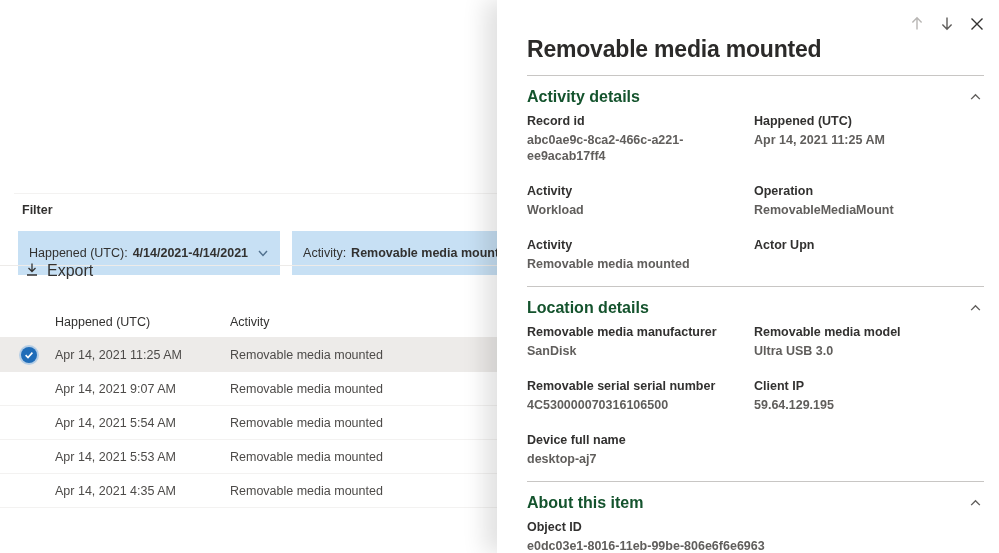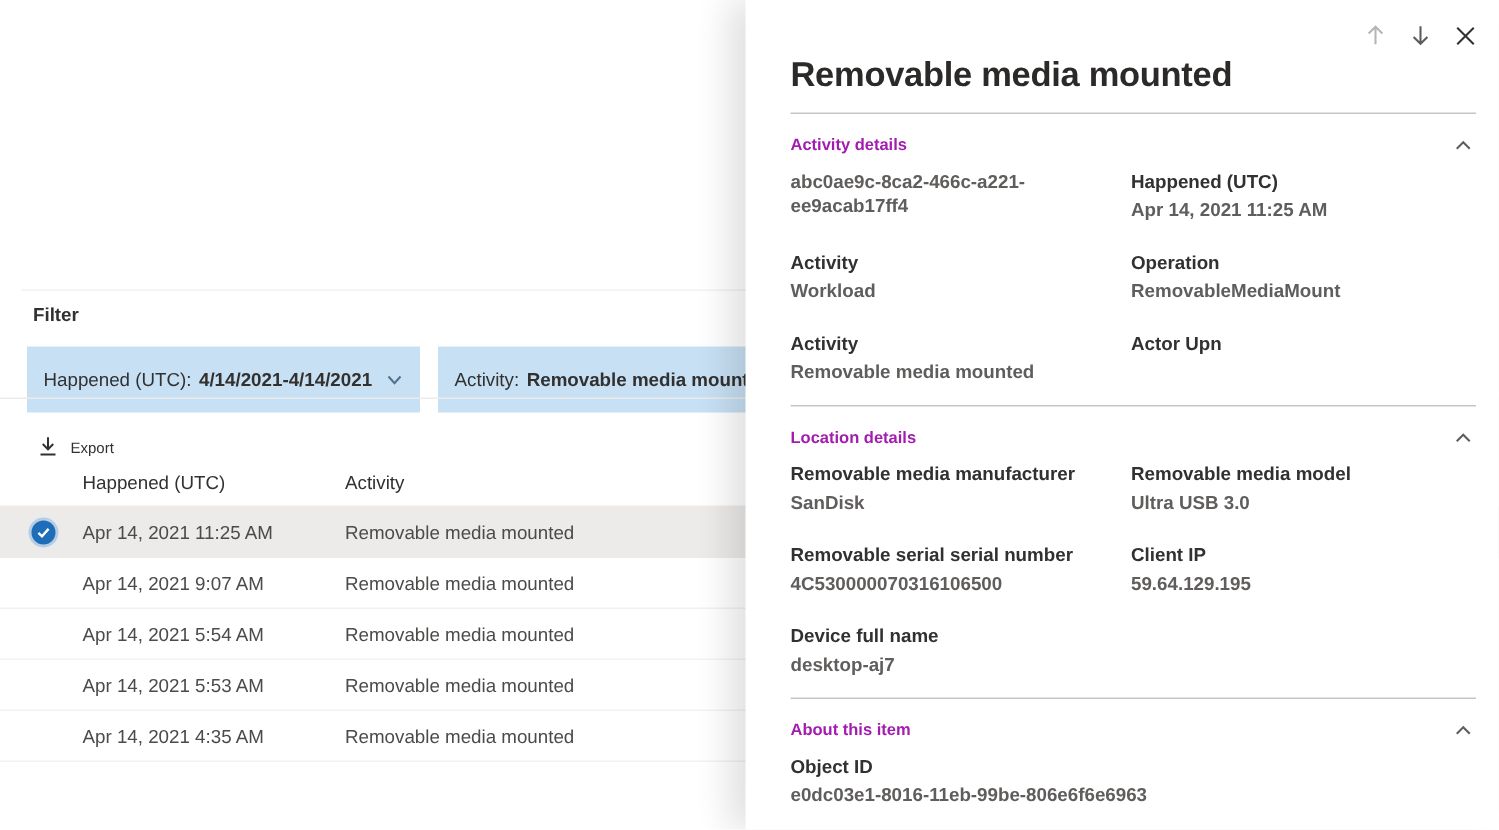--- a/index.html
+++ b/index.html
@@ -11,43 +11,43 @@
   .left { position:absolute; inset:0; width:999px; }
   .topline { position:absolute; left:14px; right:0; top:193px; height:1px; background:#f3f2f1; }
   .filter-label { position:absolute; left:22px; top:203px; font-size:12.5px; font-weight:700; color:#323130; }
   .chips { position:absolute; left:18px; top:231px; height:27px; display:flex; gap:12px; }
   .chip { display:flex; align-items:center; height:44px; padding:0 11px; background:#c7e0f4;
     font-size:12.5px; color:#323130; cursor:pointer; white-space:nowrap; }
   .chip .cname { margin-right:5px; }
   .chip .cval { font-weight:700; }
   .chip .cicon { margin-left:9px; display:flex; align-items:center; }
   .divider-h { position:absolute; left:0; right:0; top:265px; height:1px; background:#edebe9; }
-  .export { position:absolute; left:25px; top:286px; height:26px; display:flex; align-items:center;
-    gap:8px; font-size:10px; color:#323130; cursor:pointer; }
+  .export { position:absolute; left:25px; top:258px; height:26px; display:flex; align-items:center;
+    gap:8px; font-size:16px; color:#323130; cursor:pointer; }
 
   .thead { position:absolute; left:0; top:308px; width:999px; height:30px; border-bottom:1px solid #edebe9; }
   .thead .h1 { position:absolute; left:55px; top:7px; font-size:12.5px; color:#323130; }
   .thead .h2 { position:absolute; left:230px; top:7px; font-size:12.5px; color:#323130; }
   .trow { position:absolute; left:0; width:999px; height:34px; border-bottom:1px solid #f3f2f1; cursor:pointer; }
   .trow.selected { background:#edebe9; border-bottom:1px solid #edebe9; }
   .trow .c1 { position:absolute; left:55px; top:10px; font-size:12.5px; color:#4d4b49; }
   .trow .c2 { position:absolute; left:230px; top:10px; font-size:12.5px; color:#4d4b49; }
   .rowcheck { position:absolute; left:21px; top:9px; width:16px; height:16px; border-radius:50%;
     background:#1f6cb8; display:flex; align-items:center; justify-content:center;
     box-shadow:0 0 0 2px rgba(170,200,228,.85); }
 
   
   .panel { position:absolute; top:0; bottom:0; left:497px; width:502px; background:#fff;
     box-shadow:-12px 0 22px rgba(0,0,0,.12); padding:0 15px 0 30px; overflow:hidden; }
   .panel-nav { position:absolute; top:13px; right:12px; display:flex; gap:9px; }
   .navbtn { width:21px; height:21px; display:flex; align-items:center; justify-content:center; cursor:pointer; }
   .ptitle { margin-top:34px; font-size:23px; font-weight:700; letter-spacing:-.2px; color:#2b2a29; line-height:30px; }
   .sec-div { margin-top:11px; height:1px; background:#c8c6c4; }
   .sec-head { margin-top:12px; display:flex; align-items:center; justify-content:space-between; }
-  .sec-head .sh { font-size:11px; font-weight:700; color:#a21caf; }
+  .sec-head .sh { font-size:16px; font-weight:700; color:#14532d; }
   .collapse { width:18px; height:18px; display:flex; align-items:center; justify-content:center; cursor:pointer; }
   .fields { margin-top:7px; display:grid; grid-template-columns:227px 1fr; }
   .field { margin-bottom:19px; }
   .flabel { font-size:12.5px; font-weight:700; color:#323130; line-height:16px; margin-bottom:3px; }
   .fvalue { font-size:12.5px; color:#605e5c; line-height:16px; min-height:16px;font-weight:bold; }
   .fields.single { grid-template-columns:1fr; }
 </style>
 </head>
 <body>
 
@@ -147,20 +147,21 @@
     <div class="sec-head">
       <span class="sh">Activity details</span>
       <span class="collapse">
         <svg width="13" height="13" viewBox="0 0 12 12">
             <polyline points="2,7.5 6,3.5 10,7.5" fill="none" stroke="#5f5d5b" stroke-width="1.3"></polyline>
           </svg>
       </span>
     </div>
     <div class="fields">
       <div class="field">
+          <div class="flabel">Record id</div>
           <div class="fvalue">abc0ae9c-8ca2-466c-a221-ee9acab17ff4</div>
         </div>
       <div class="field">
           <div class="flabel">Happened (UTC)</div>
           <div class="fvalue">Apr 14, 2021 11:25 AM</div>
         </div>
       <div class="field">
           <div class="flabel">Activity</div>
           <div class="fvalue">Workload</div>
         </div>

